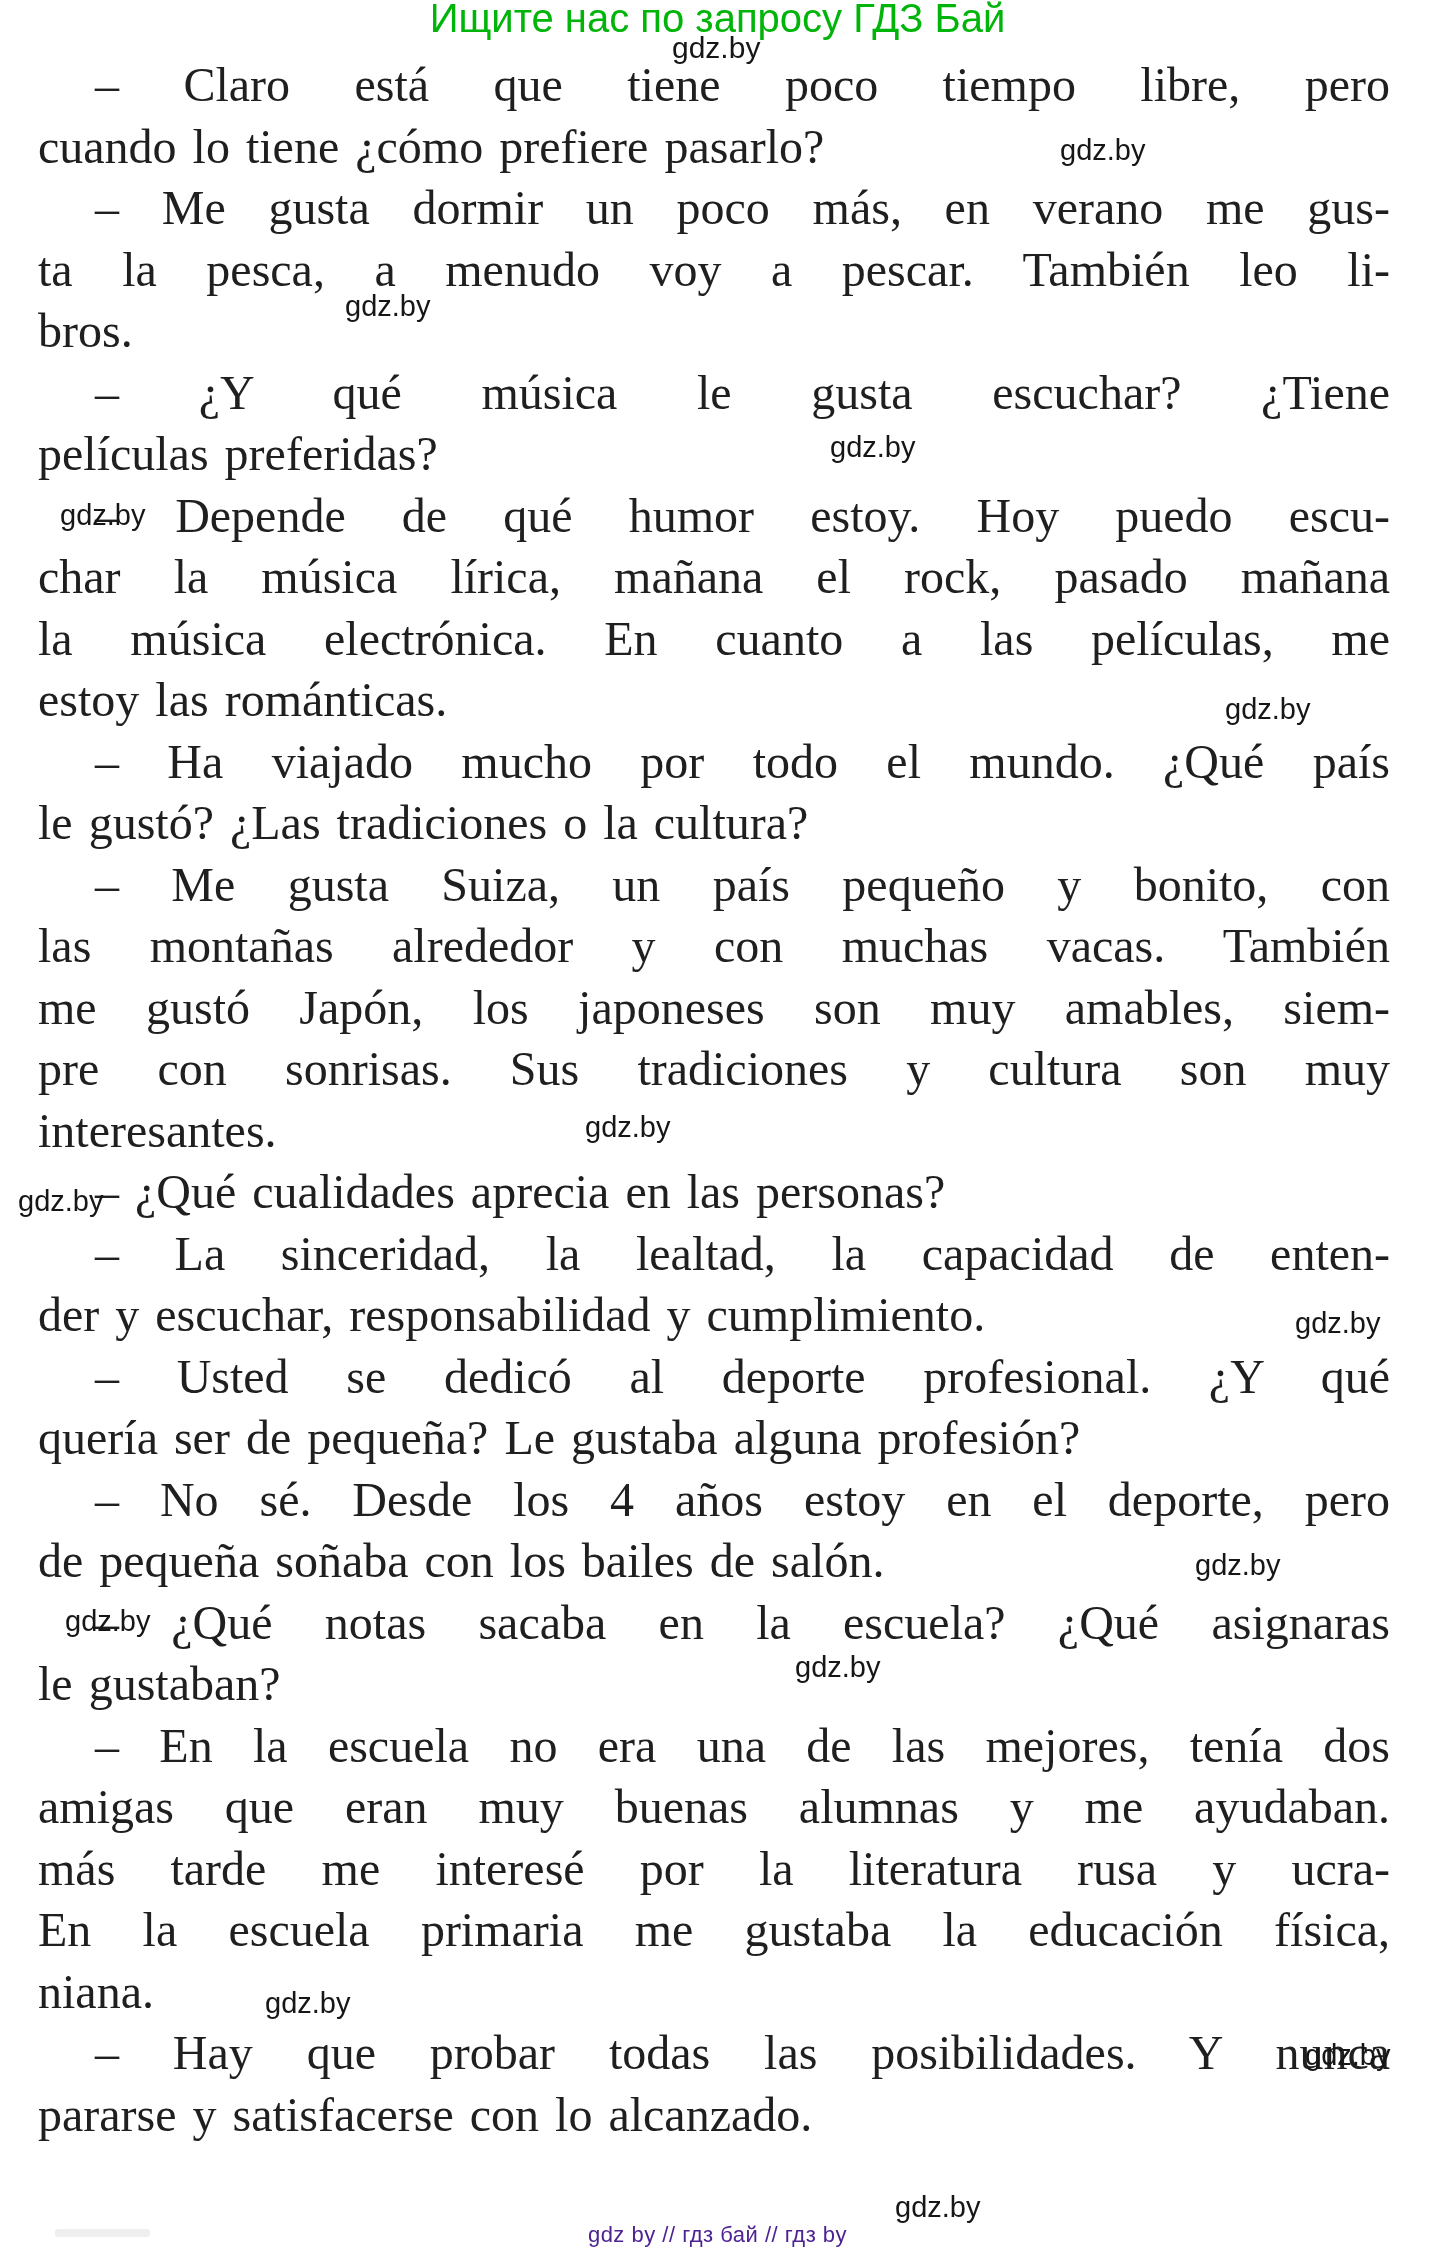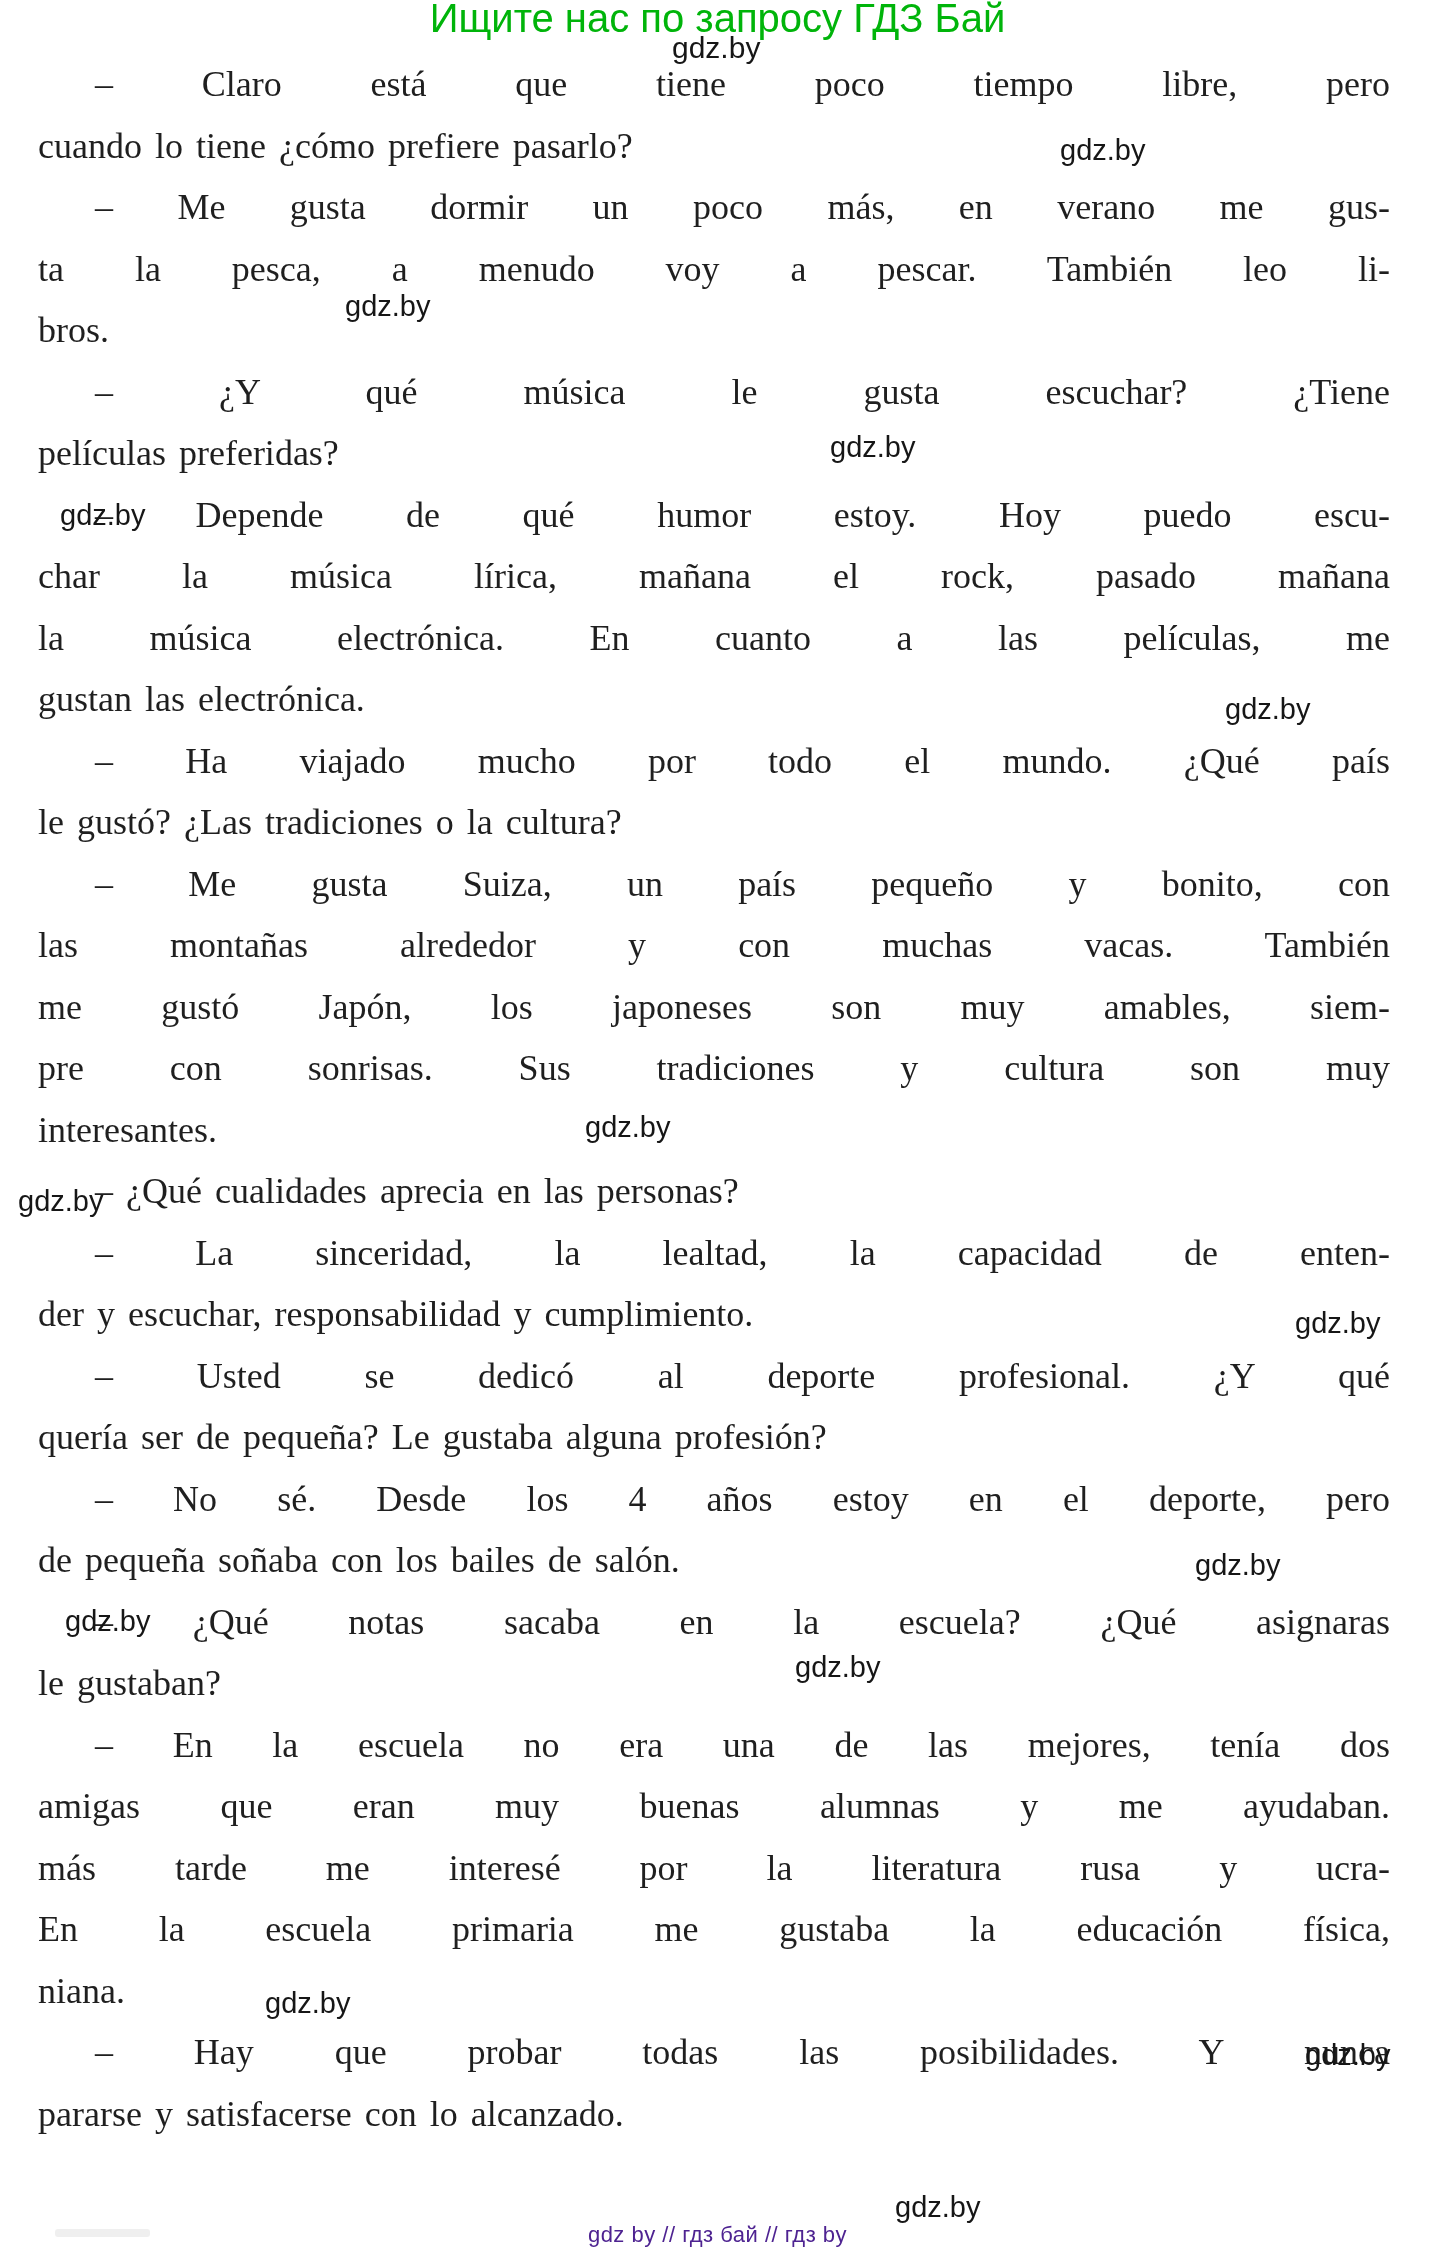--- a/index.html
+++ b/index.html
@@ -28,21 +28,21 @@
     font-size:30px;
     color:#161616;
   }
   .textblock{
     position:absolute;
     top:54px; left:38px; right:45px;
   }
   .line{
     height:61.5px;
     line-height:61.5px;
-    font-size:36px;
+    font-size:48px;
     color:#1f1f1f;
     word-spacing:4px;
     letter-spacing:0px;
     text-align:left;
     overflow:visible;
   }
   .line.indent{ padding-left:57px; }
   .line.just{
     text-align:justify;
     text-align-last:justify;
@@ -85,21 +85,21 @@
       <div class="line indent just">– Claro está que tiene poco tiempo libre, pero</div>
       <div class="line">cuando lo tiene ¿cómo prefiere pasarlo?</div>
       <div class="line indent just">– Me gusta dormir un poco más, en verano me gus-</div>
       <div class="line just">ta la pesca, a menudo voy a pescar. También leo li-</div>
       <div class="line">bros.</div>
       <div class="line indent just">– ¿Y qué música le gusta escuchar? ¿Tiene</div>
       <div class="line">películas preferidas?</div>
       <div class="line indent just">– Depende de qué humor estoy. Hoy puedo escu-</div>
       <div class="line just">char la música lírica, mañana el rock, pasado mañana</div>
       <div class="line just">la música electrónica. En cuanto a las películas, me</div>
-      <div class="line">gustan las electrónica.</div>
+      <div class="line">estoy las románticas.</div>
       <div class="line indent just">– Ha viajado mucho por todo el mundo. ¿Qué país</div>
       <div class="line">le gustó? ¿Las tradiciones o la cultura?</div>
       <div class="line indent just">– Me gusta Suiza, un país pequeño y bonito, con</div>
       <div class="line just">las montañas alrededor y con muchas vacas. También</div>
       <div class="line just">me gustó Japón, los japoneses son muy amables, siem-</div>
       <div class="line just">pre con sonrisas. Sus tradiciones y cultura son muy</div>
       <div class="line">interesantes.</div>
       <div class="line indent">– ¿Qué cualidades aprecia en las personas?</div>
       <div class="line indent just">– La sinceridad, la lealtad, la capacidad de enten-</div>
       <div class="line">der y escuchar, responsabilidad y cumplimiento.</div>

